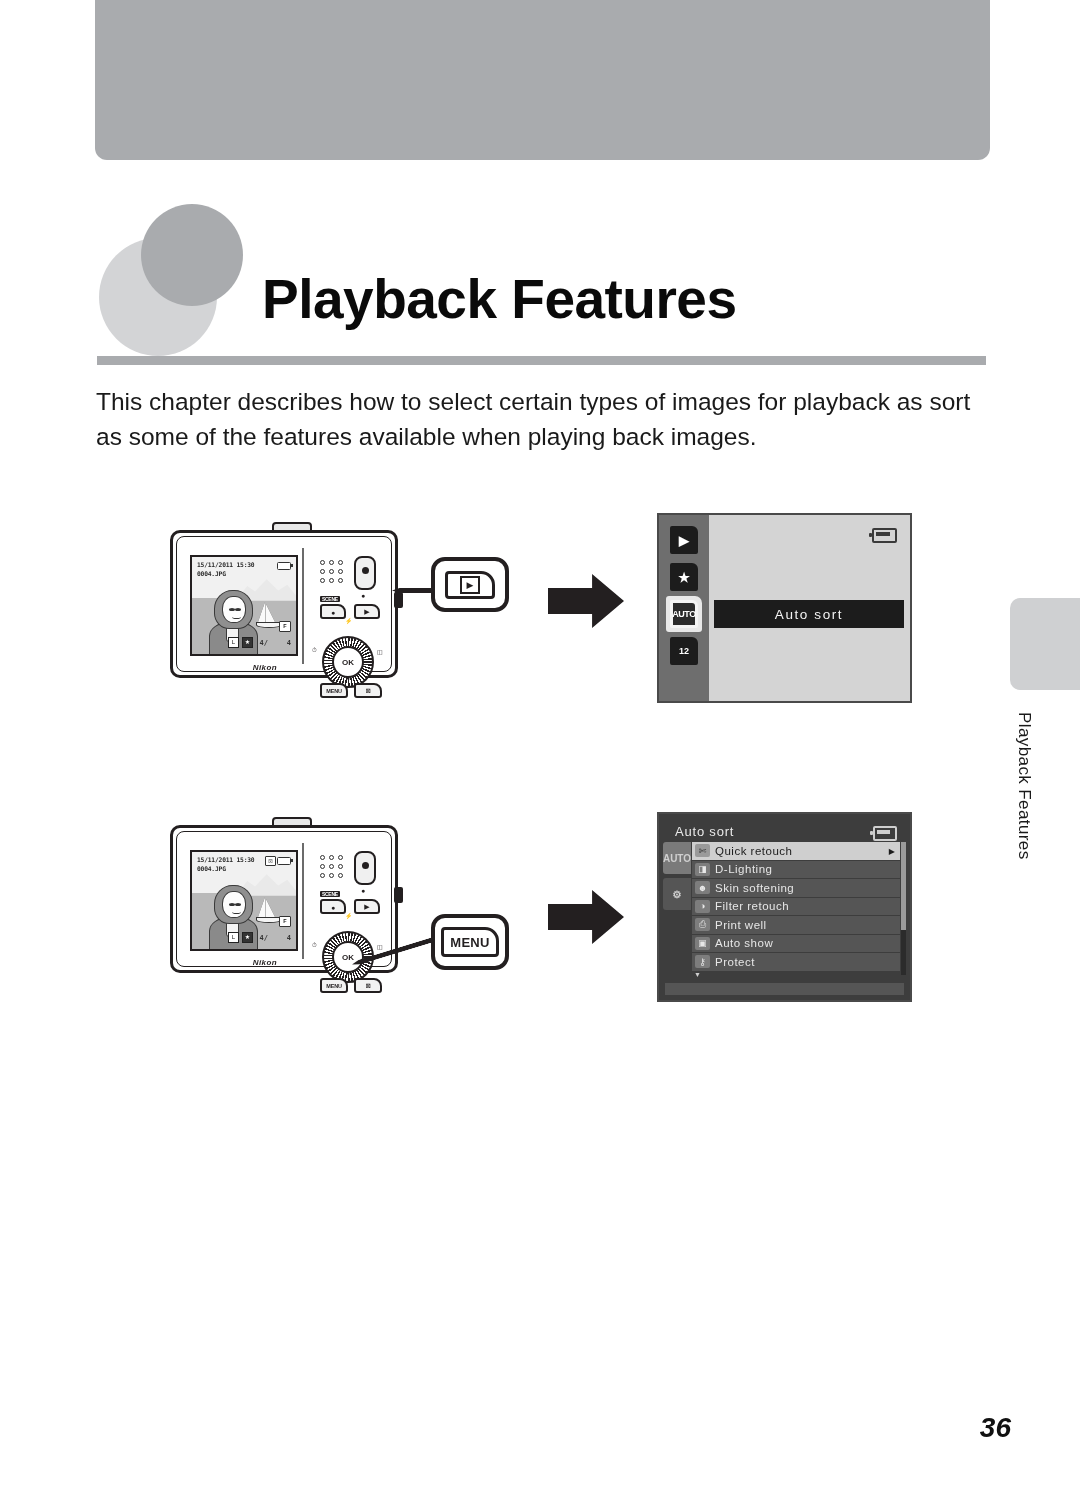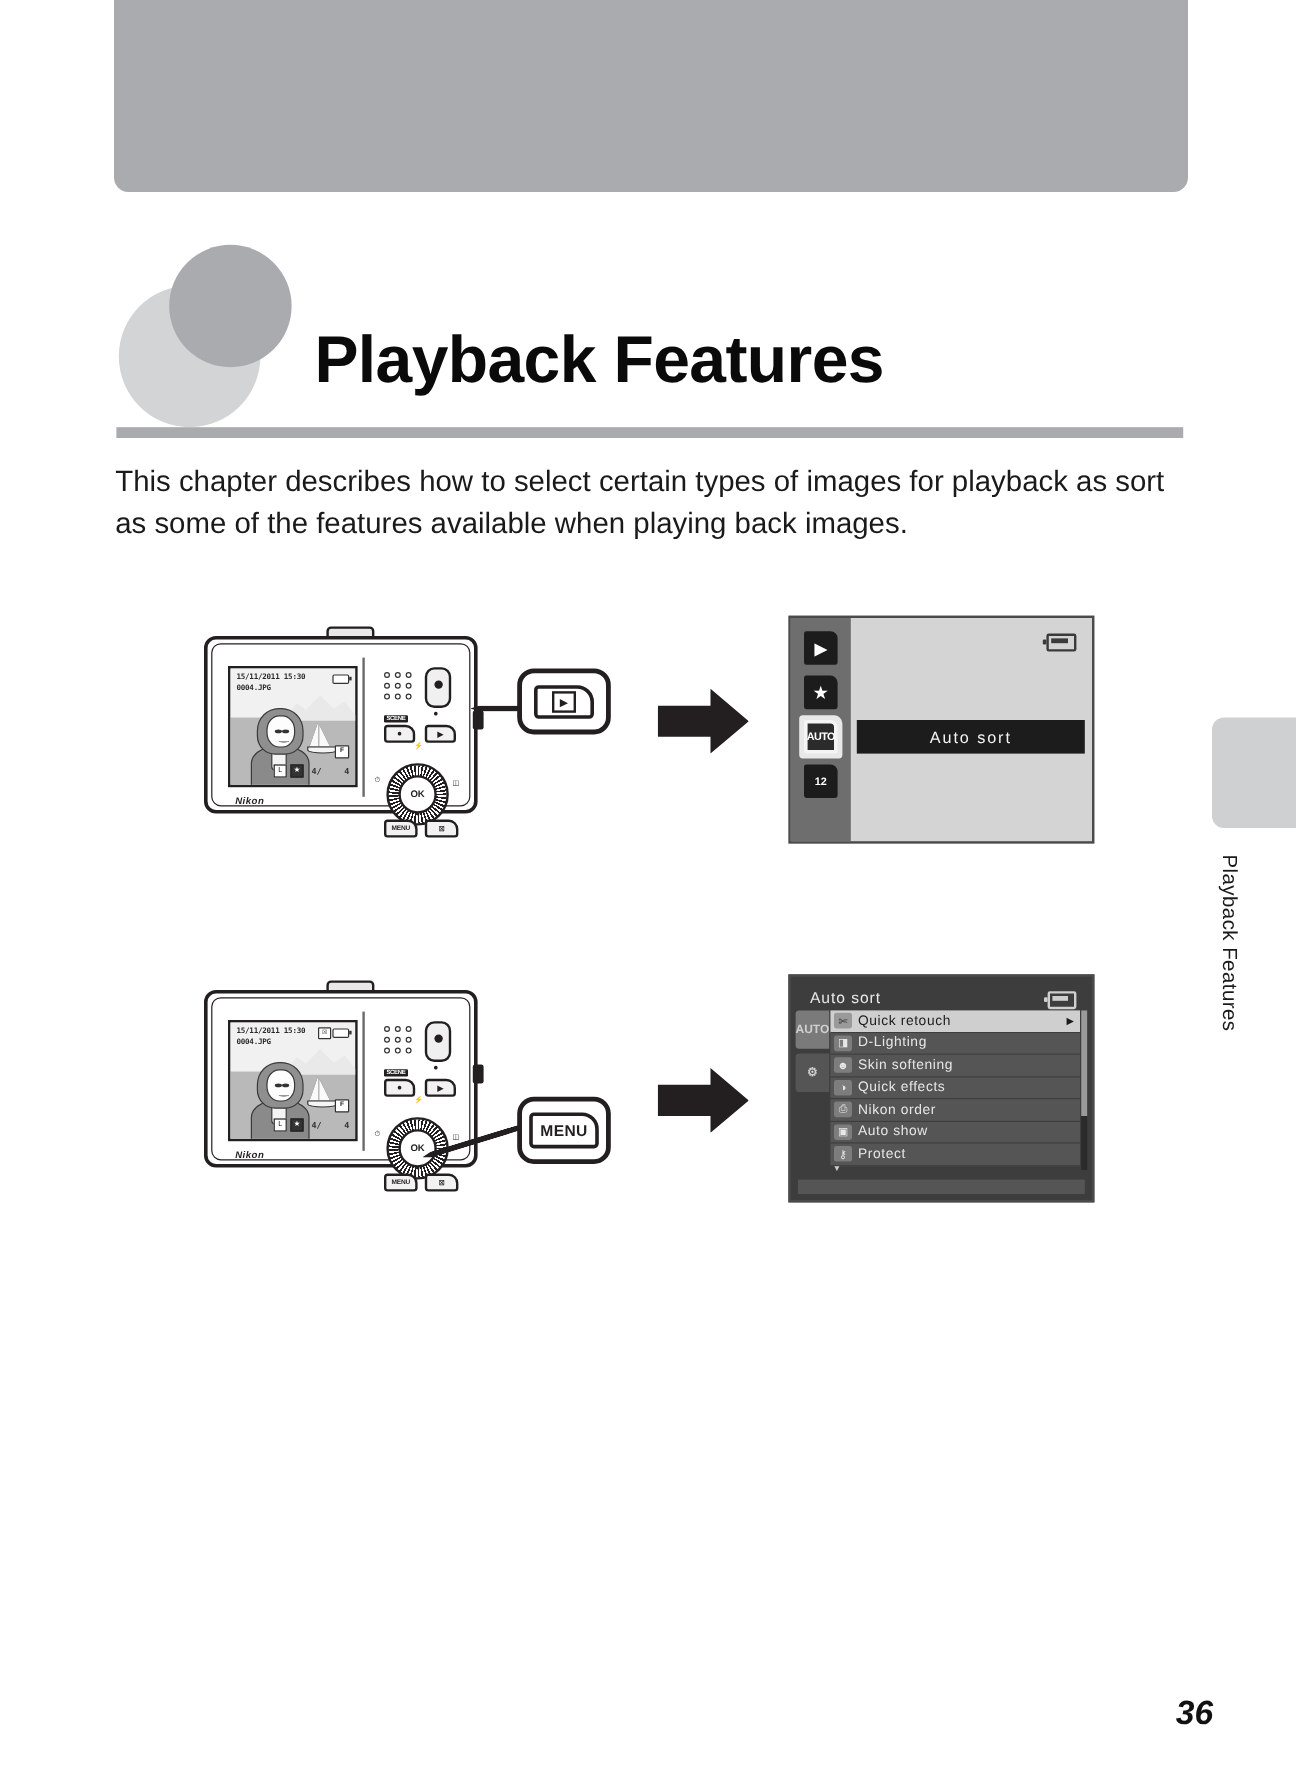--- a/index.html
+++ b/index.html
@@ -243,22 +243,22 @@
     font-size:7px;font-weight:bold;color:#333;
   }
   .lcd-badge{
     position:absolute;bottom:6px;
     width:9px;height:9px;border:1.2px solid #222;background:#fff;
     font-size:6px;line-height:9px;text-align:center;color:#111;
   }
   .lcd-badge.a{left:36px;}
   .lcd-badge.b{left:50px;background:#333;color:#fff;}
   .nikon-logo{
-    position:absolute;left:36px;bottom:16px;
-    width:64px;text-align:left;
+    position:absolute;left:53px;bottom:16px;
+    width:64px;text-align:right;
     font-size:8px;font-weight:bold;font-style:italic;color:#231f20;
     letter-spacing:0.4px;
   }
   .cam-divider{
     position:absolute;left:142px;top:30px;width:1.5px;height:116px;background:#6b6b6b;
   }
 
   
   .spk{position:absolute;width:3px;height:3px;border-radius:50%;border:1px solid #333;}
   .zoom-ctrl{
@@ -680,25 +680,25 @@
       <div class="menu-row">
         <div class="menu-ic">◨</div>
         <div class="menu-lbl">D-Lighting</div>
       </div>
       <div class="menu-row">
         <div class="menu-ic">☻</div>
         <div class="menu-lbl">Skin softening</div>
       </div>
       <div class="menu-row">
         <div class="menu-ic">◑</div>
-        <div class="menu-lbl">Quick effects</div>
+        <div class="menu-lbl">Filter retouch</div>
       </div>
       <div class="menu-row">
         <div class="menu-ic">⎙</div>
-        <div class="menu-lbl">Nikon order</div>
+        <div class="menu-lbl">Print well</div>
       </div>
       <div class="menu-row">
         <div class="menu-ic">▣</div>
         <div class="menu-lbl">Auto show</div>
       </div>
       <div class="menu-row">
         <div class="menu-ic">⚷</div>
         <div class="menu-lbl">Protect</div>
       </div>
     </div>

